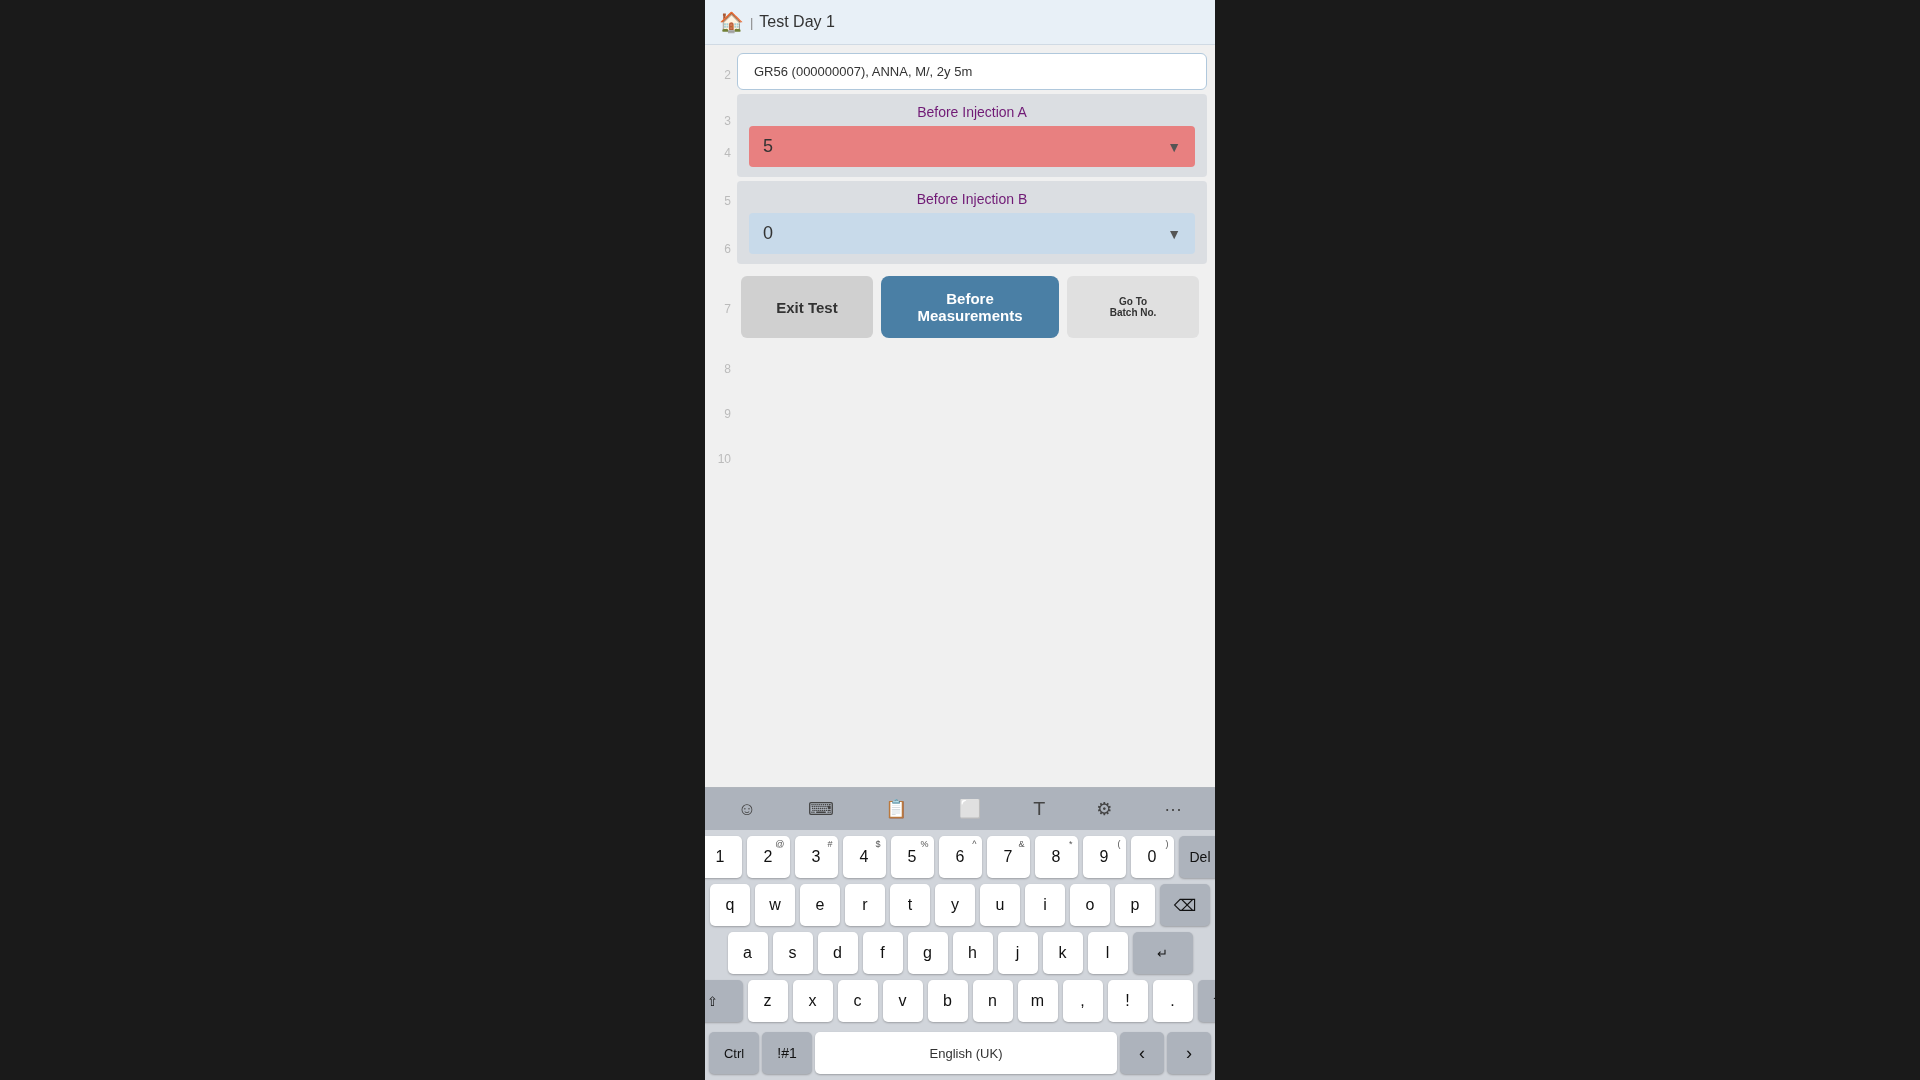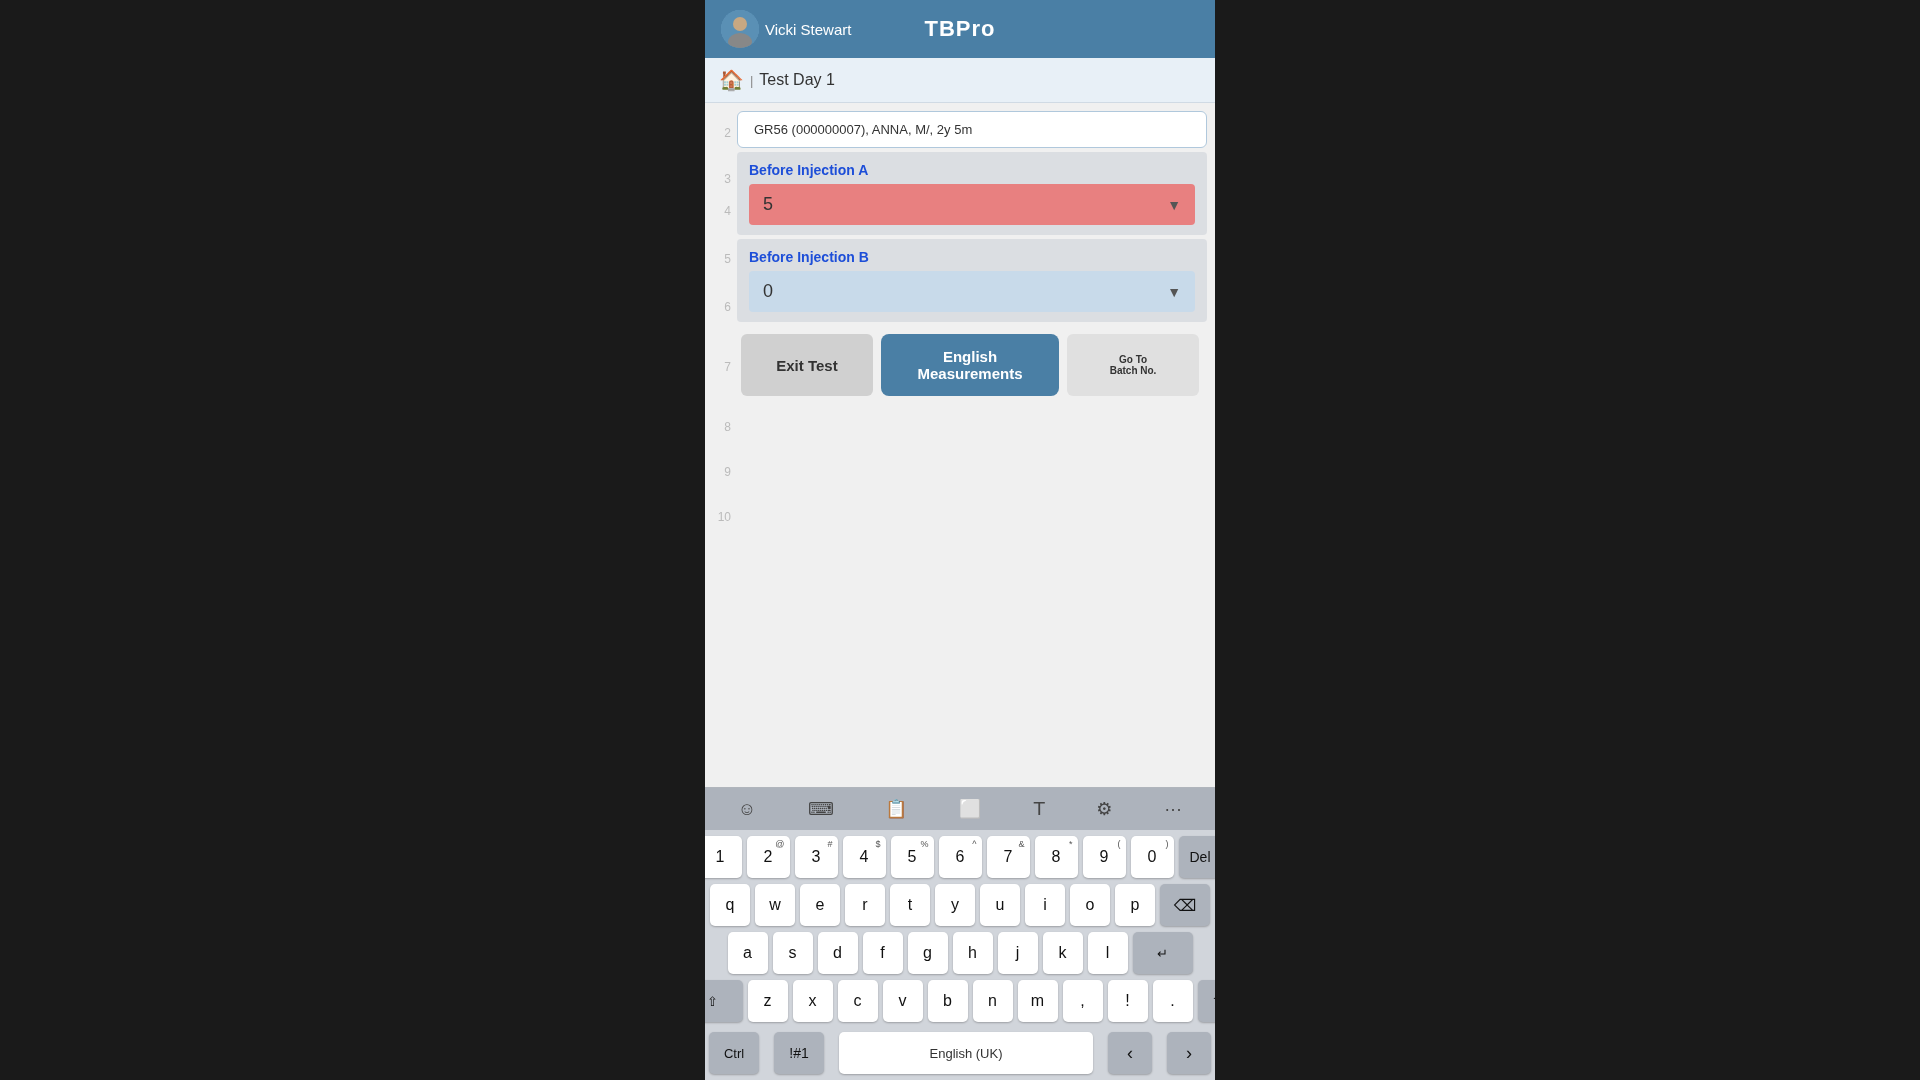--- a/index.html
+++ b/index.html
@@ -109,23 +109,24 @@
     }
     
     .form-section {
       background: rgba(180, 190, 200, 0.35);
       margin: 4px 8px 4px 4px;
       padding: 10px 12px;
       border-radius: 4px;
     }
     .field-label {
       font-size: 14px;
-      font-weight: 700;
-      color: #1d4ed8;
+      font-weight: 400;
+      color: #701a75;
       margin-bottom: 6px;
+      text-align: center;
     }
     
     .dropdown-red {
       background: #e88080;
       border: none;
       border-radius: 4px;
       padding: 10px 14px;
       width: 100%;
       display: flex;
       align-items: center;
@@ -270,21 +271,21 @@
     }
     .kb-key.wide { min-width: 60px; font-size: 13px; }
     .kb-key.del { min-width: 56px; font-size: 14px; background: #adb3bc; }
     .kb-key.backspace { min-width: 50px; background: #adb3bc; }
     .kb-row.num-row .kb-key { min-width: 43px; }
     .kb-bottom-row {
       display: flex;
       align-items: center;
       justify-content: space-between;
       padding: 0 4px 6px;
-      gap: 15px;
+      gap: 3px;
     }
     .kb-ctrl { min-width: 50px; font-size: 13px; }
     .kb-hash { min-width: 50px; font-size: 14px; }
     .kb-space {
       flex: 1;
       height: 42px;
       background: white;
       border: none;
       border-radius: 5px;
       font-size: 13px;
@@ -298,35 +299,20 @@
       font-size: 18px;
       background: #adb3bc;
     }
     .section-margin-top { margin-top: 4px; }
   </style>
 </head>
 <body>
 
 <div class="phone-container">
 
-  <div class="app-header">
-    <div class="avatar">
-      <div class="avatar-inner">
-        <svg width="38" height="38" viewBox="0 0 38 38">
-          <circle cx="19" cy="19" r="19" fill="#5a90b5"></circle>
-          <circle cx="19" cy="14" r="7" fill="#c8a882"></circle>
-          <ellipse cx="19" cy="32" rx="12" ry="9" fill="#888"></ellipse>
-        </svg>
-      </div>
-    </div>
-    <span class="user-name">Vicki Stewart</span>
-    <span class="app-title">
-      <span>TB</span><span style="font-weight:700;">Pro</span>
-    </span>
-  </div>
 
   <div class="breadcrumb-bar">
     <span class="home-icon">🏠</span>
     <span class="breadcrumb-sep">|</span>
     <span class="breadcrumb-text">Test Day 1</span>
   </div>
 
   <div class="main-content" style="position:relative;">
 
     <div style="position:absolute;left:4px;top:0;width:24px;z-index:5;pointer-events:none;">
@@ -360,21 +346,21 @@
         <button class="dropdown-blue">
           <span>0</span>
           <span class="dropdown-arrow">▼</span>
         </button>
       </div>
 
 
       <div class="buttons-row">
         <button class="btn-exit">Exit Test</button>
         <button class="btn-submit">
-          <span>English</span><br><span>Measurements</span>
+          <span>Before</span><br><span>Measurements</span>
         </button>
         <button class="btn-goto">
           <span>Go To</span><br><span>Batch No.</span>
         </button>
       </div>
     </div>
   </div>
 
   <div class="keyboard">
 

